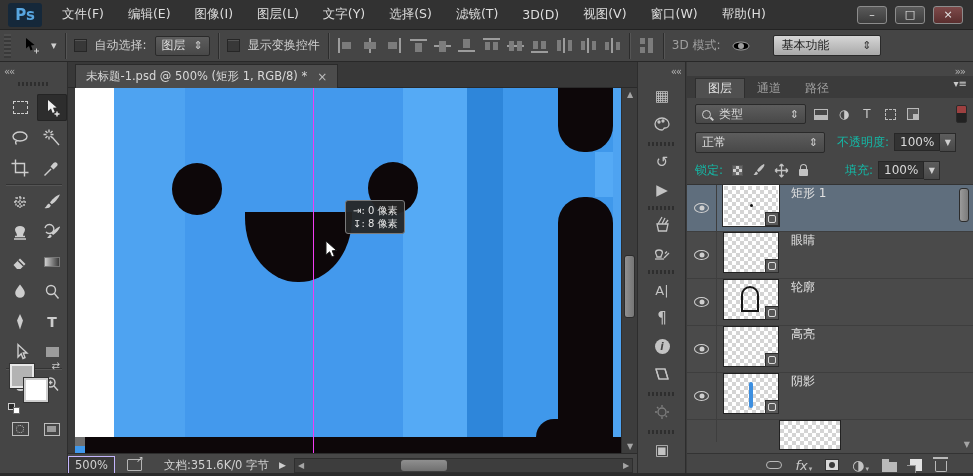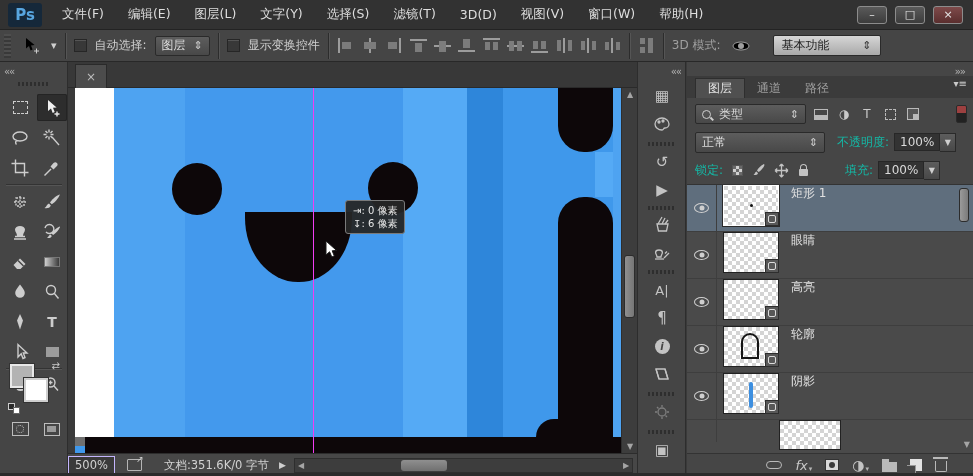--- a/index.html
+++ b/index.html
@@ -173,20 +173,21 @@
 </style>
 </head>
 <body>
 
 <div id="app">
 
   <div id="menubar" class="abs">
     <div id="pslogo">Ps</div>
     <div class="menu-item">文件(F)</div>
     <div class="menu-item">编辑(E)</div>
+    <div class="menu-item">图像(I)</div>
     <div class="menu-item">图层(L)</div>
     <div class="menu-item">文字(Y)</div>
     <div class="menu-item">选择(S)</div>
     <div class="menu-item">滤镜(T)</div>
     <div class="menu-item">3D(D)</div>
     <div class="menu-item">视图(V)</div>
     <div class="menu-item">窗口(W)</div>
     <div class="menu-item">帮助(H)</div>
     <div id="winbtns">
       <div class="winbtn">–</div>
@@ -423,40 +424,41 @@
         </div>
       </div>
     <div class="tool tcol2" style="top:356px; height:22px">
         <div class="scrmode"></div>
       </div>
   </div>
 
   <div id="docarea" class="abs">
     <div id="tabbar">
       <div id="doctab">
+        <span>未标题-1.psd @ 500% (矩形 1, RGB/8) *</span>
         <span class="close">×</span>
       </div>
     </div>
 
     <div id="viewport">
       <div id="art-white"></div>
       <div id="art-blue"></div>
       <div id="side-highlight"></div>
       <div id="eye-left" class="blk"></div>
       <div id="eye-right" class="blk"></div>
       <div id="mouth" class="blk"></div>
       <div id="ear-top" class="blk"></div>
       <div id="side-col" class="blk"></div>
       <div id="col-curve" class="blk"></div>
       <div id="bottom-strip" class="blk"></div>
       <div id="paste-corner"></div>
       <div id="guide-v" style="background:#f23cf2"></div>
       <div id="movetip">
         <div><span>⇥:</span> <span>0 像素</span></div>
-        <div><span>↧:</span> <span>6 像素</span></div>
+        <div><span>↧:</span> <span>8 像素</span></div>
       </div>
       <svg id="cursor" width="16" height="20" viewBox="0 0 16 20">
         <path d="M4 1 L4 15 L7.6 11.8 L9.8 17 L12.3 15.9 L10.2 10.8 L14.5 10.4 Z" fill="#ffffff" stroke="#1a1a1a" stroke-width="1"></path>
       </svg>
     </div>
 
     <div id="vscroll">
       <div class="arr" style="top:0">▲</div>
       <div id="vthumb"></div>
       <div class="arr" style="bottom:0">▼</div>
@@ -609,37 +611,37 @@
               <i></i>
             </div>
           </div>
         <span class="lname">眼睛</span>
       </div>
       <div class="lrow">
         <div class="eyecell">
             <div class="eye"></div>
           </div>
         <div class="lthumb">
-            <div class="vbadge">
-              <i></i>
-            </div>
-          </div>
-        <span class="lname">高亮</span>
-      </div>
-      <div class="lrow">
-        <div class="eyecell">
-            <div class="eye"></div>
-          </div>
-        <div class="lthumb">
             <div class="arch"></div>
             <div class="vbadge">
               <i></i>
             </div>
           </div>
         <span class="lname">轮廓</span>
+      </div>
+      <div class="lrow">
+        <div class="eyecell">
+            <div class="eye"></div>
+          </div>
+        <div class="lthumb">
+            <div class="vbadge">
+              <i></i>
+            </div>
+          </div>
+        <span class="lname">高亮</span>
       </div>
       <div class="lrow">
         <div class="eyecell">
             <div class="eye"></div>
           </div>
         <div class="lthumb">
             <div class="bluestroke"></div>
             <div class="vbadge">
               <i></i>
             </div>

